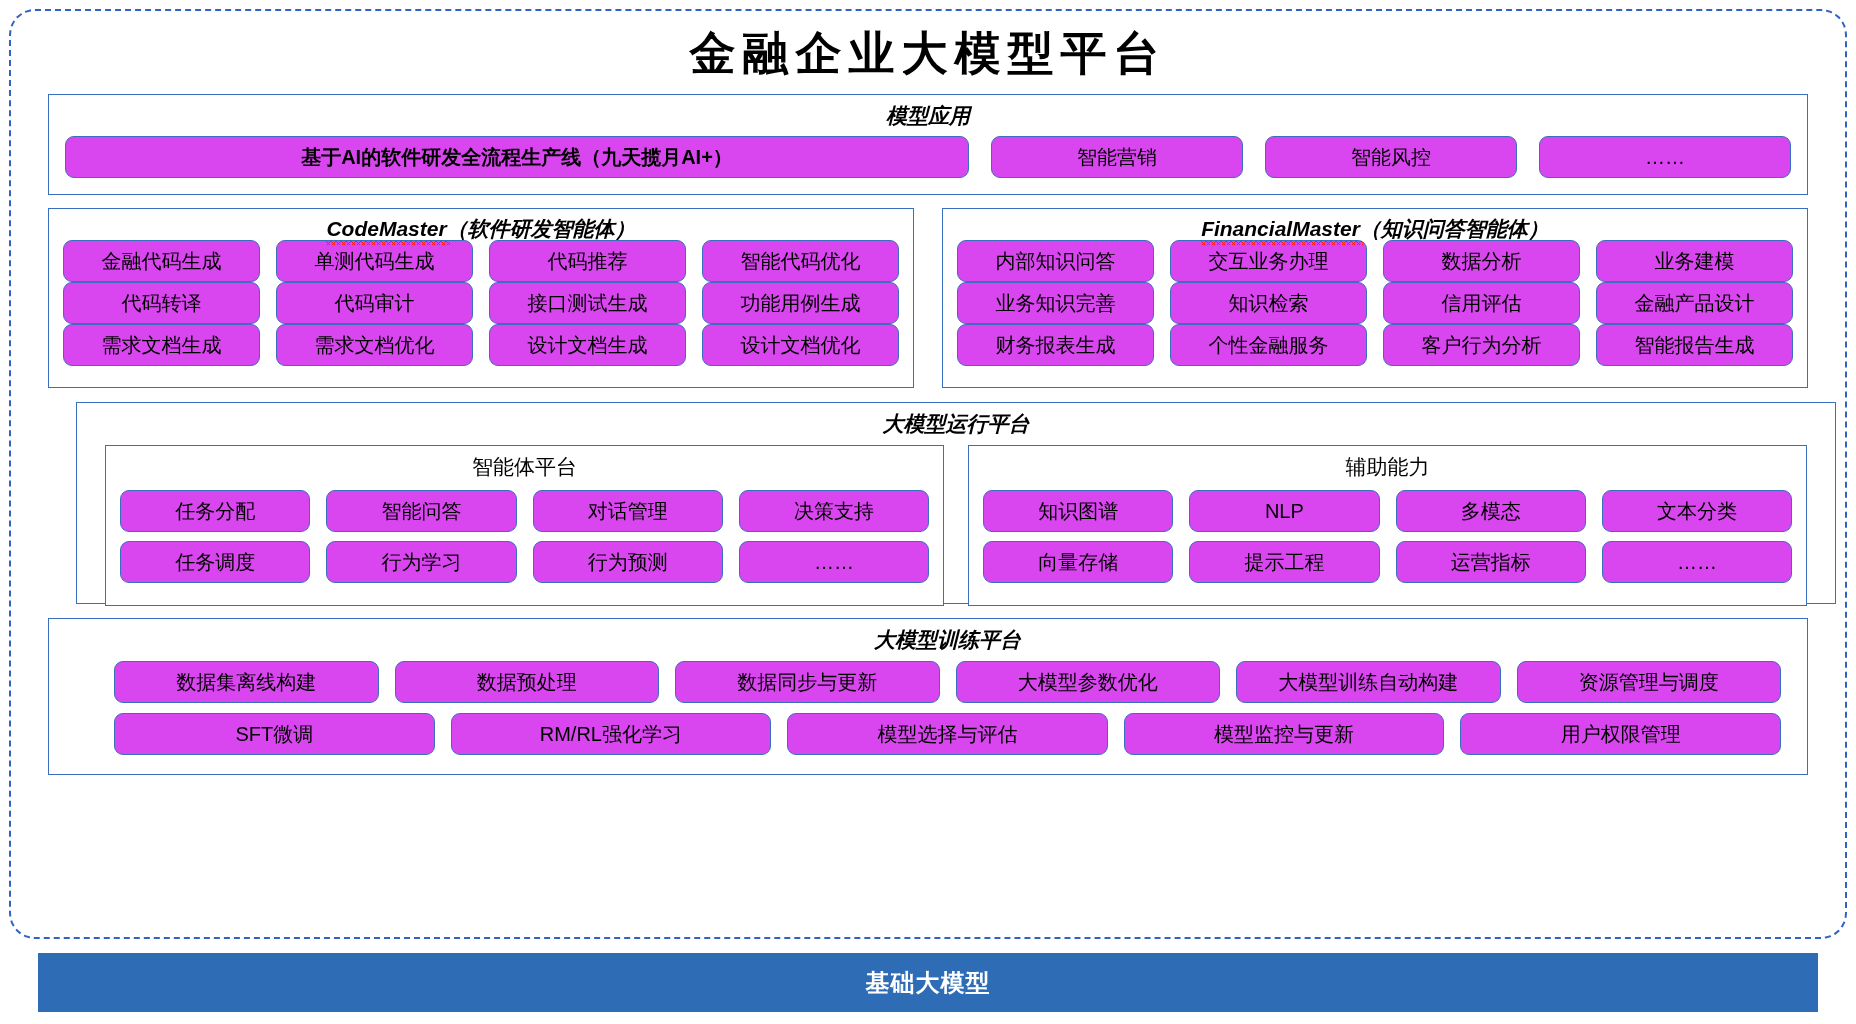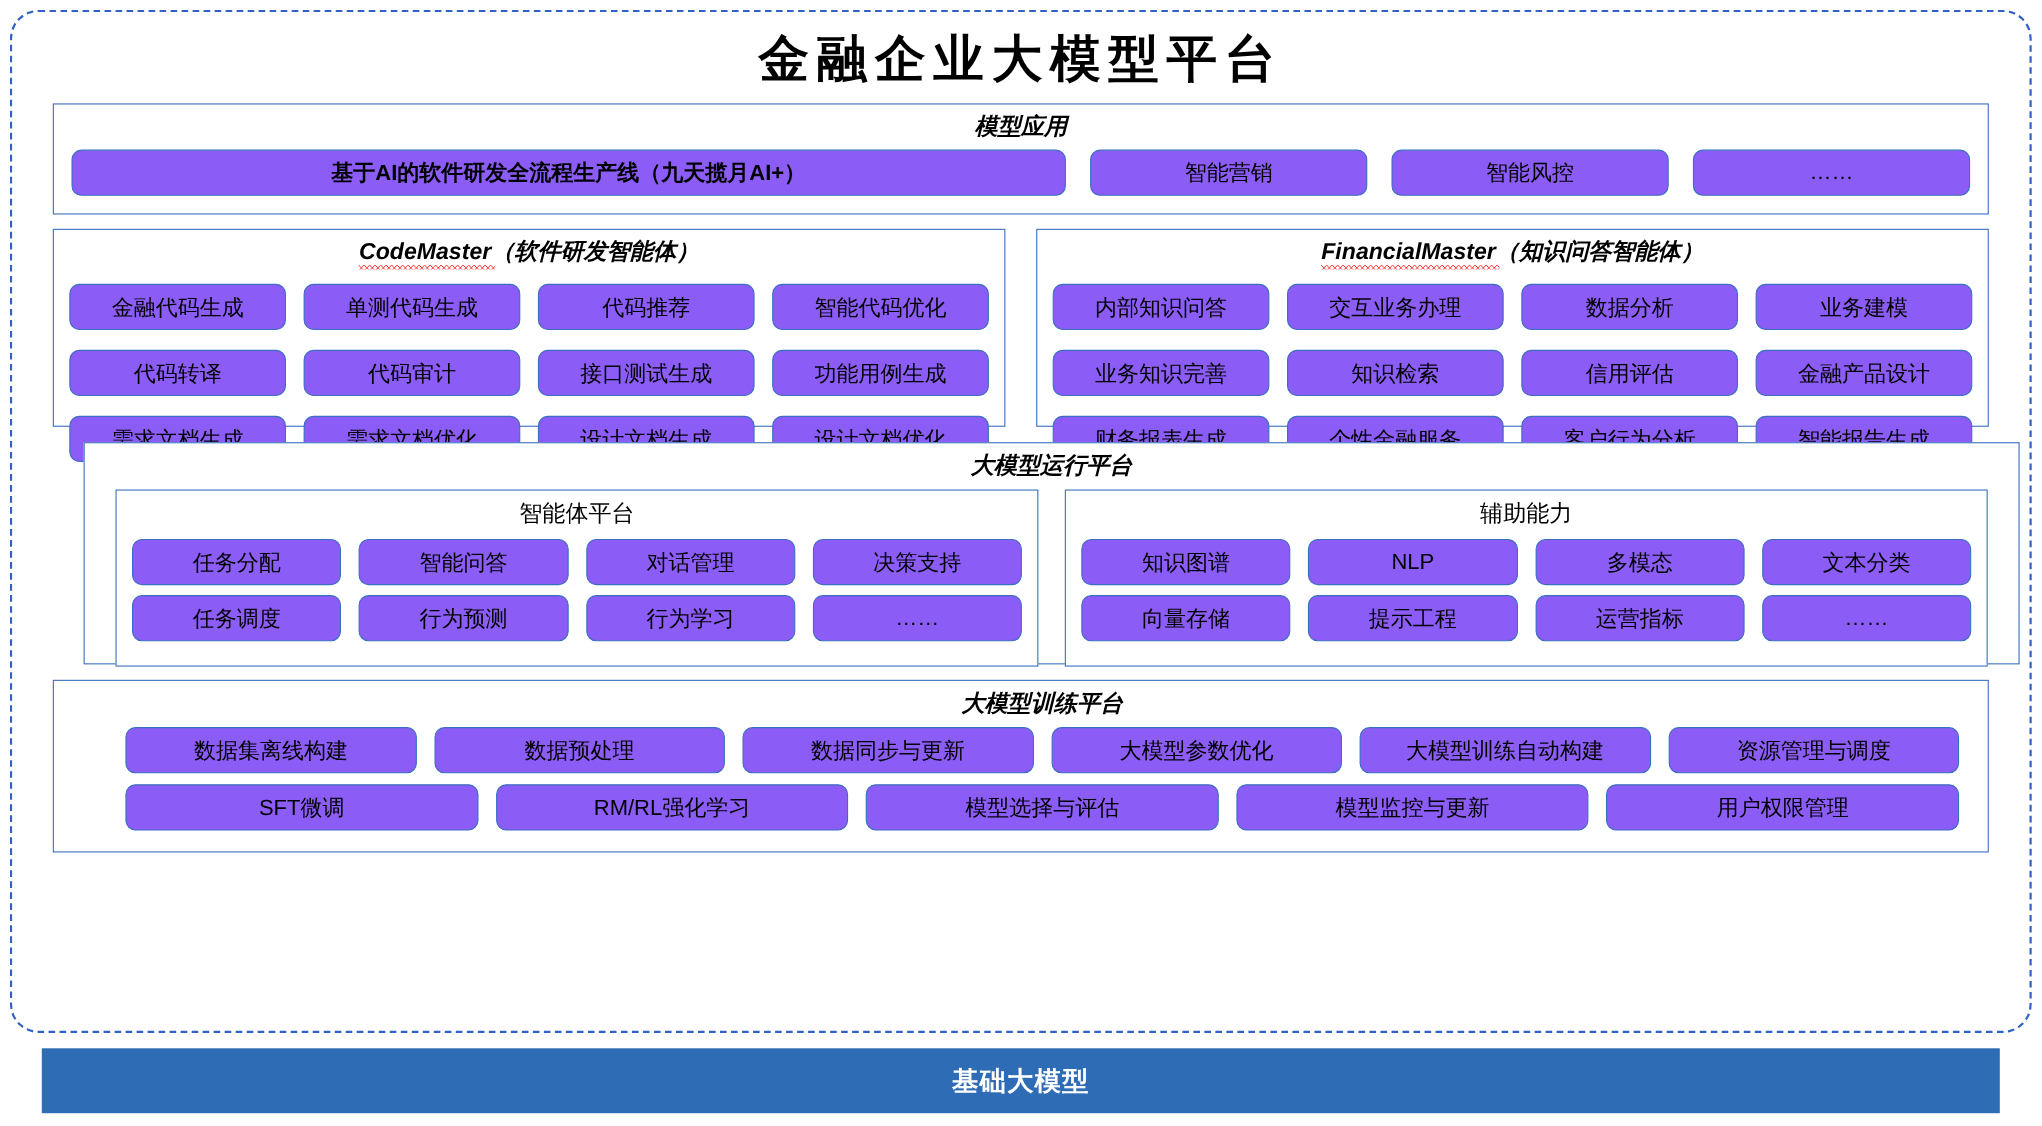--- a/index.html
+++ b/index.html
@@ -79,21 +79,21 @@
       linear-gradient(45deg, transparent 45%, #ff1b1b 45%, #ff1b1b 55%, transparent 55%),
       linear-gradient(-45deg, transparent 45%, #ff1b1b 45%, #ff1b1b 55%, transparent 55%);
     background-size: 5px 5px;
     background-repeat: repeat-x;
   }
 
   
   .pill {
     border: 1.5px solid #3a6fbf;
     border-radius: 9px;
-    background: #8b5cf6;
+    background: #d946ef;
     display: flex;
     align-items: center;
     justify-content: center;
     text-align: center;
     font-size: 20px;
     color: #000000;
     height: 42px;
     white-space: nowrap;
     overflow: hidden;
   }
@@ -118,21 +118,21 @@
   }
   #sec-app .app-wide { flex: 0 0 904px; }
   #sec-app .app-small { flex: 1 1 0; }
 
   
   #sec-codemaster { left: 48px;  top: 208px; width: 866px; height: 180px; }
   #sec-finmaster  { left: 942px; top: 208px; width: 866px; height: 180px; }
 
   .agent-body { padding: 0 14px; }
   .agent-body .section-title { margin-top: 8px; }
-  .agent-body .pill-row { margin-top: 18px; }
+  .agent-body .pill-row { margin-top: 0; }
   .agent-body .pill-row:first-of-type { margin-top: 11px; }
 
   
   #sec-runtime { left: 48px; top: 402px; width: 1760px; height: 202px; margin-left: 28px; }
   #sec-runtime > .section-title { margin-top: 9px; }
 
   .runtime-cols {
     display: flex;
     gap: 24px;
     margin: 10px 28px 0 28px;
@@ -254,22 +254,22 @@
       <div class="subpanel">
         <div class="subpanel-title">智能体平台</div>
         <div class="pill-row">
           <div class="pill">任务分配</div>
           <div class="pill">智能问答</div>
           <div class="pill">对话管理</div>
           <div class="pill">决策支持</div>
         </div>
         <div class="pill-row">
           <div class="pill">任务调度</div>
+          <div class="pill">行为学习</div>
           <div class="pill">行为预测</div>
-          <div class="pill">行为学习</div>
           <div class="pill">……</div>
         </div>
       </div>
 
       <div class="subpanel">
         <div class="subpanel-title">辅助能力</div>
         <div class="pill-row">
           <div class="pill">知识图谱</div>
           <div class="pill">NLP</div>
           <div class="pill">多模态</div>

